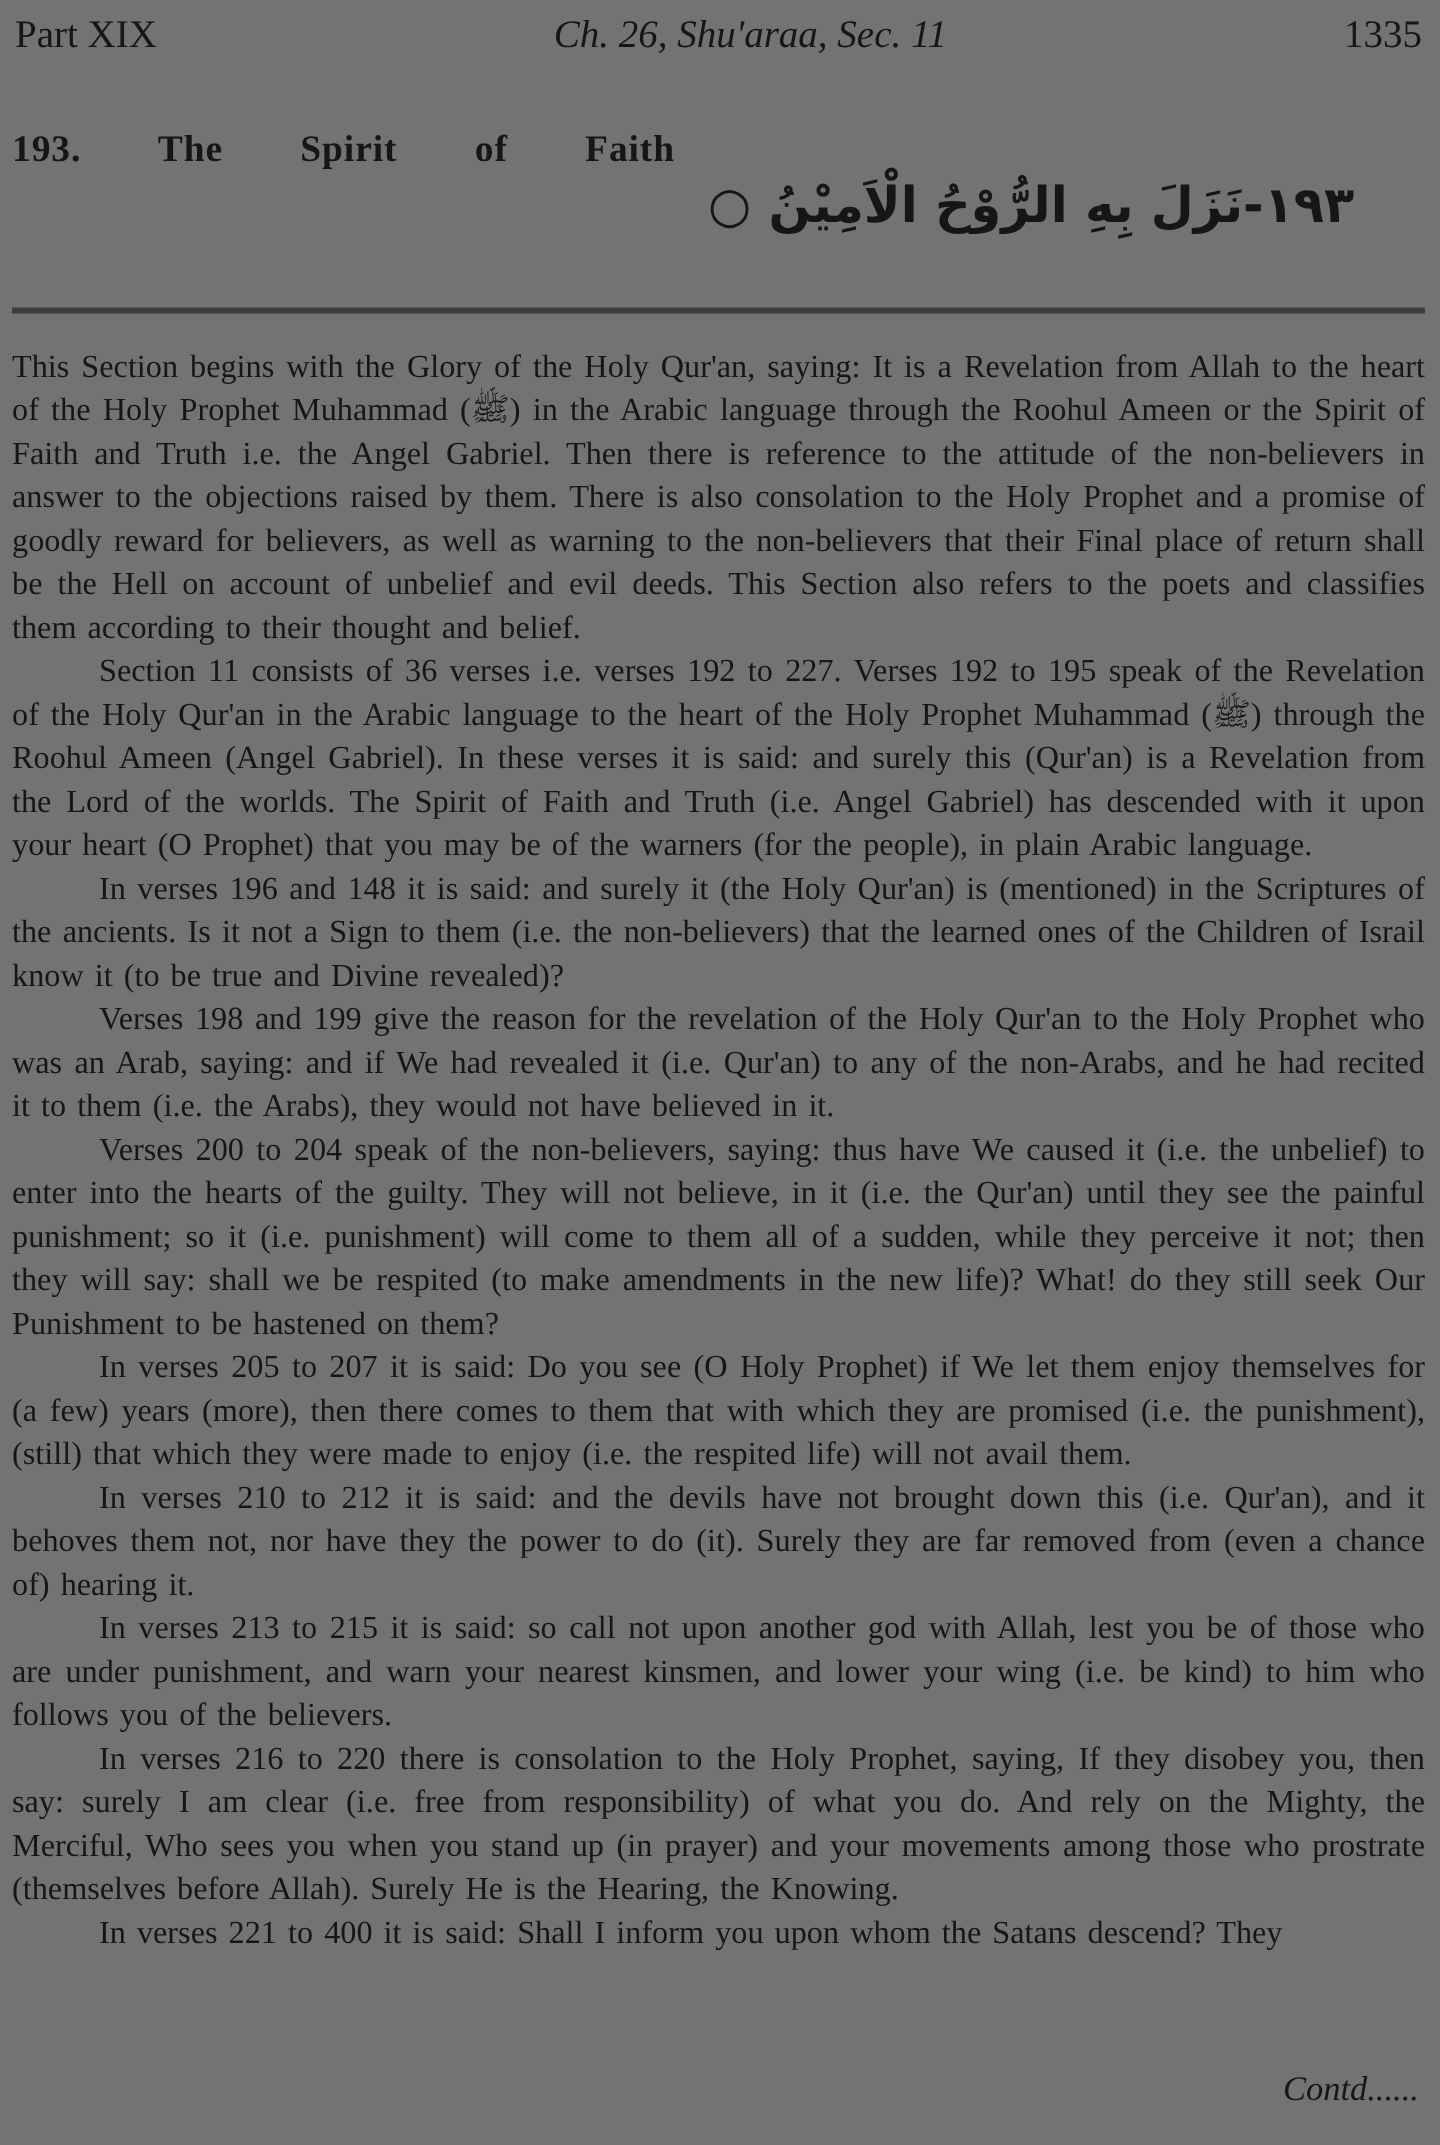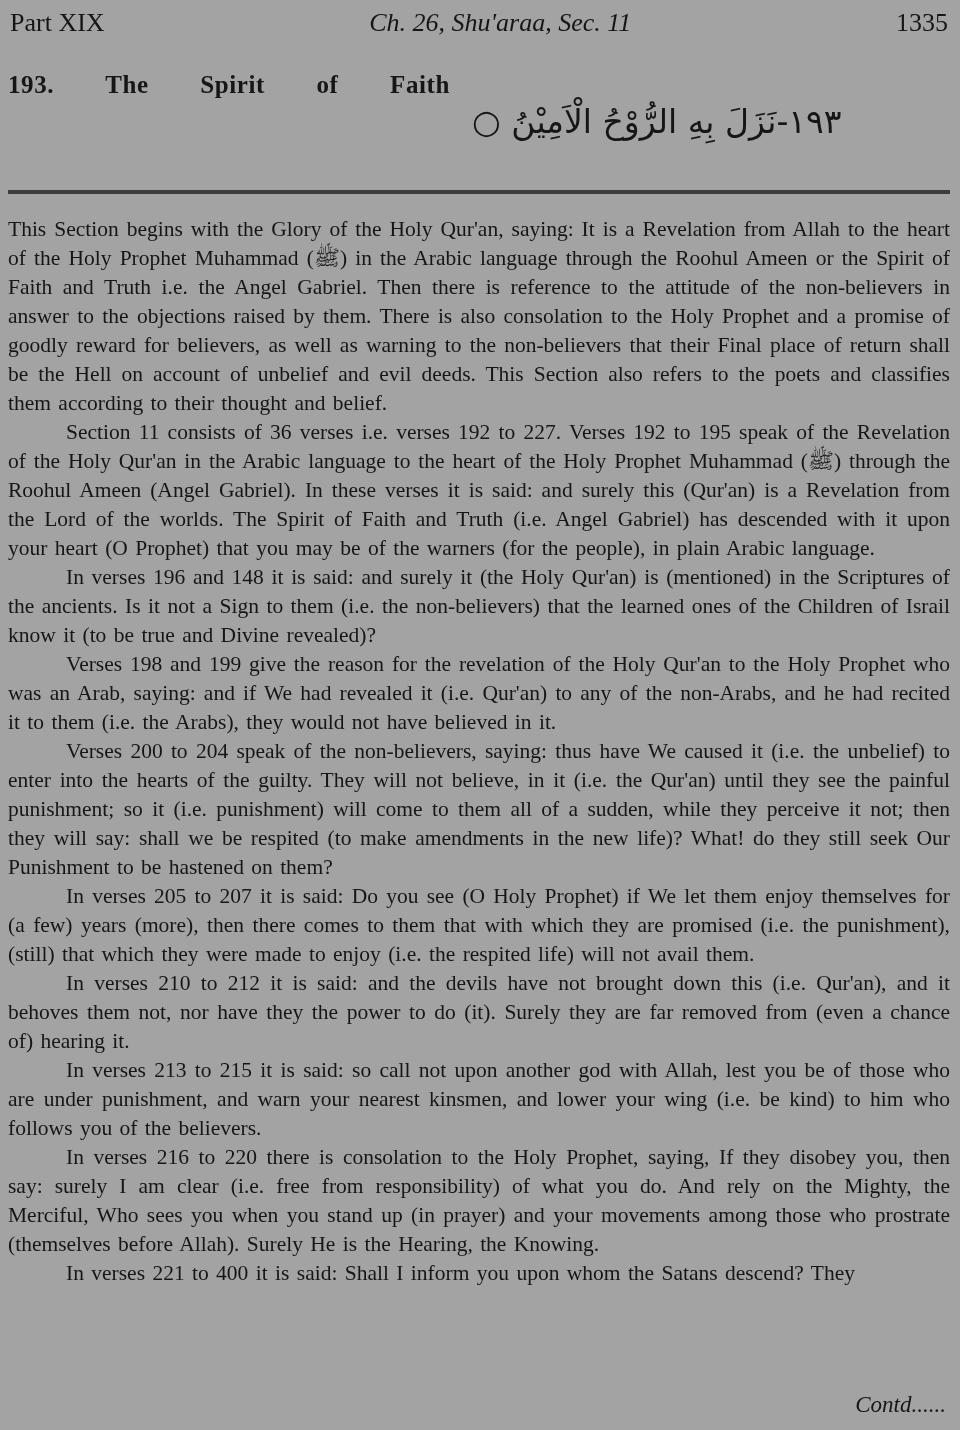--- a/index.html
+++ b/index.html
@@ -1,58 +1,58 @@
 <!DOCTYPE html>
 <html><head>
 <meta charset="utf-8">
 <style>
   * { margin: 0; padding: 0; box-sizing: border-box; }
   html, body { background: #ffffff; }
   .page {
     width: 960px;
     height: 1430px;
-    background: #a3a3a3;
+    background: #737373;
     color: #161616;
     font-family: "Liberation Serif", serif;
     position: relative;
     overflow: hidden;
     padding: 8px 10px 0 8px;
   }
   .header {
     display: flex;
     justify-content: space-between;
     align-items: baseline;
     font-size: 26px;
     padding: 0 2px;
   }
   .header .center { font-style: italic; }
   .verse-row {
     display: flex;
     justify-content: space-between;
-    margin-top: 28px;
+    margin-top: 43px;
     min-height: 112px;
   }
   .verse-en {
     width: 442px;
     font-weight: bold;
     font-size: 25px;
     line-height: 38px;
     letter-spacing: 0.6px;
   }
   .verse-en .jl { text-align: justify; text-align-last: justify; }
   .verse-en sup { font-size: 0.58em; }
   .verse-ar {
     width: 480px;
     display: flex;
     align-items: center;
     justify-content: flex-end;
     direction: rtl;
     font-family: "DejaVu Sans", sans-serif;
     font-size: 33px;
-    font-weight: normal;
+    font-weight: bold;
     line-height: 1.4;
     padding-left: 2px;
     text-align: right;
   }
   .rule {
     border: none;
     border-top: 4px solid #3d3d3d;
     margin: 12px 0 0 0;
   }
   .body {
@@ -60,21 +60,21 @@
     font-size: 21.5px;
     line-height: 29px;
     text-align: justify;
     word-spacing: 2px;
   }
   .body p { text-indent: 58px; }
   .body p.first { text-indent: 0; }
   .contd {
     position: absolute;
     right: 14px;
-    bottom: 12px;
+    bottom: 24px;
     font-style: italic;
     font-size: 23px;
   }
 </style>
 </head>
 <body>
 
 <div class="page">
 
   <div class="header">

